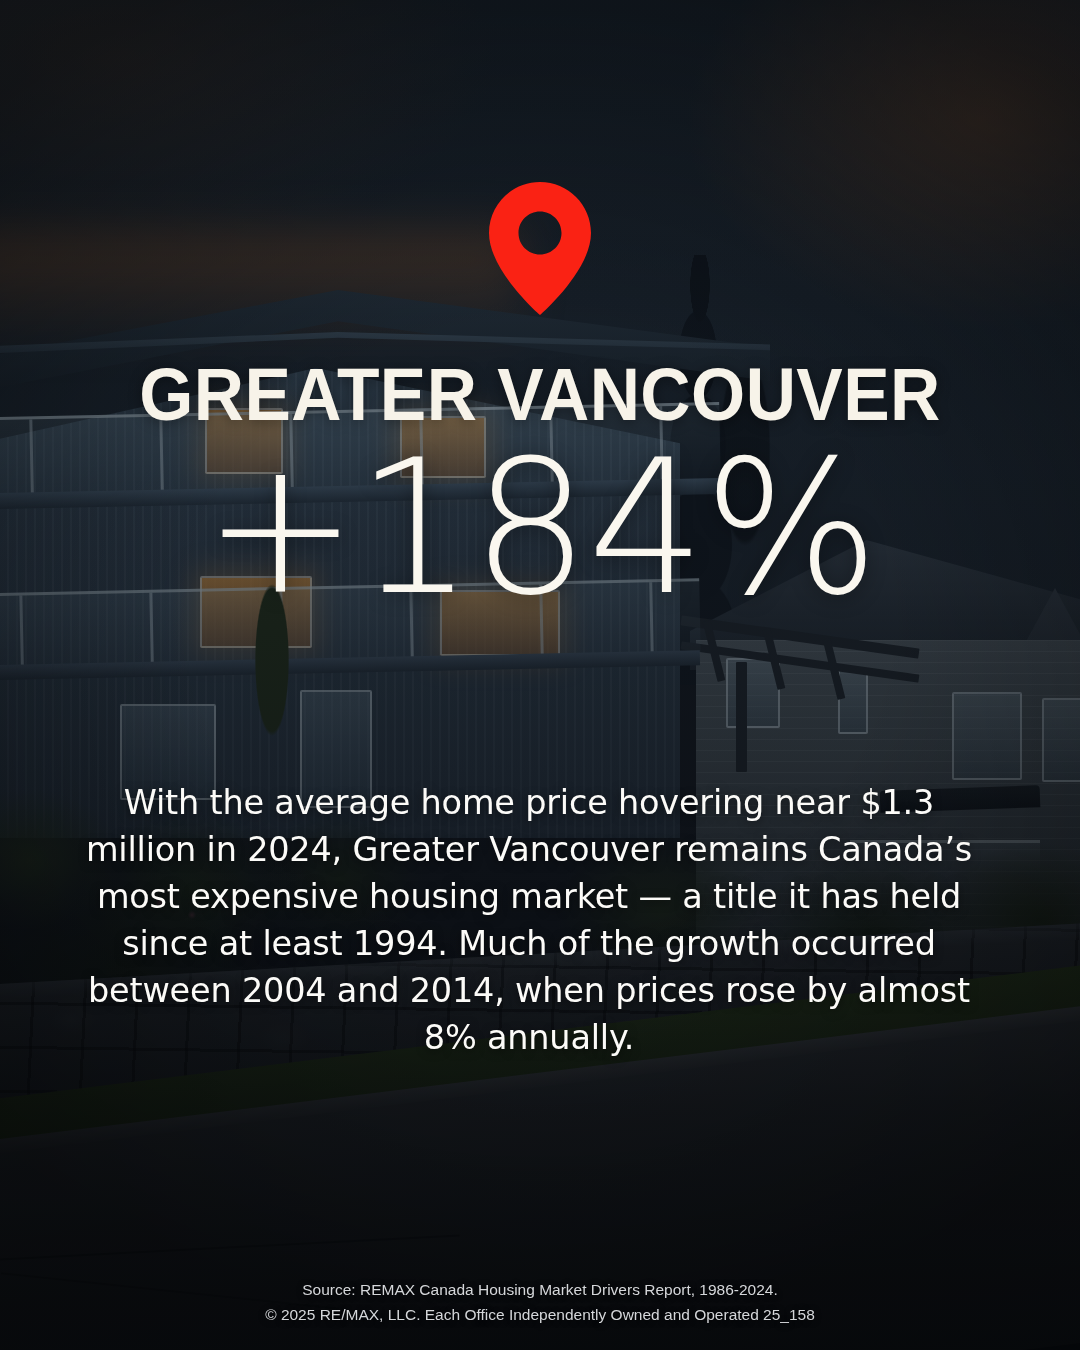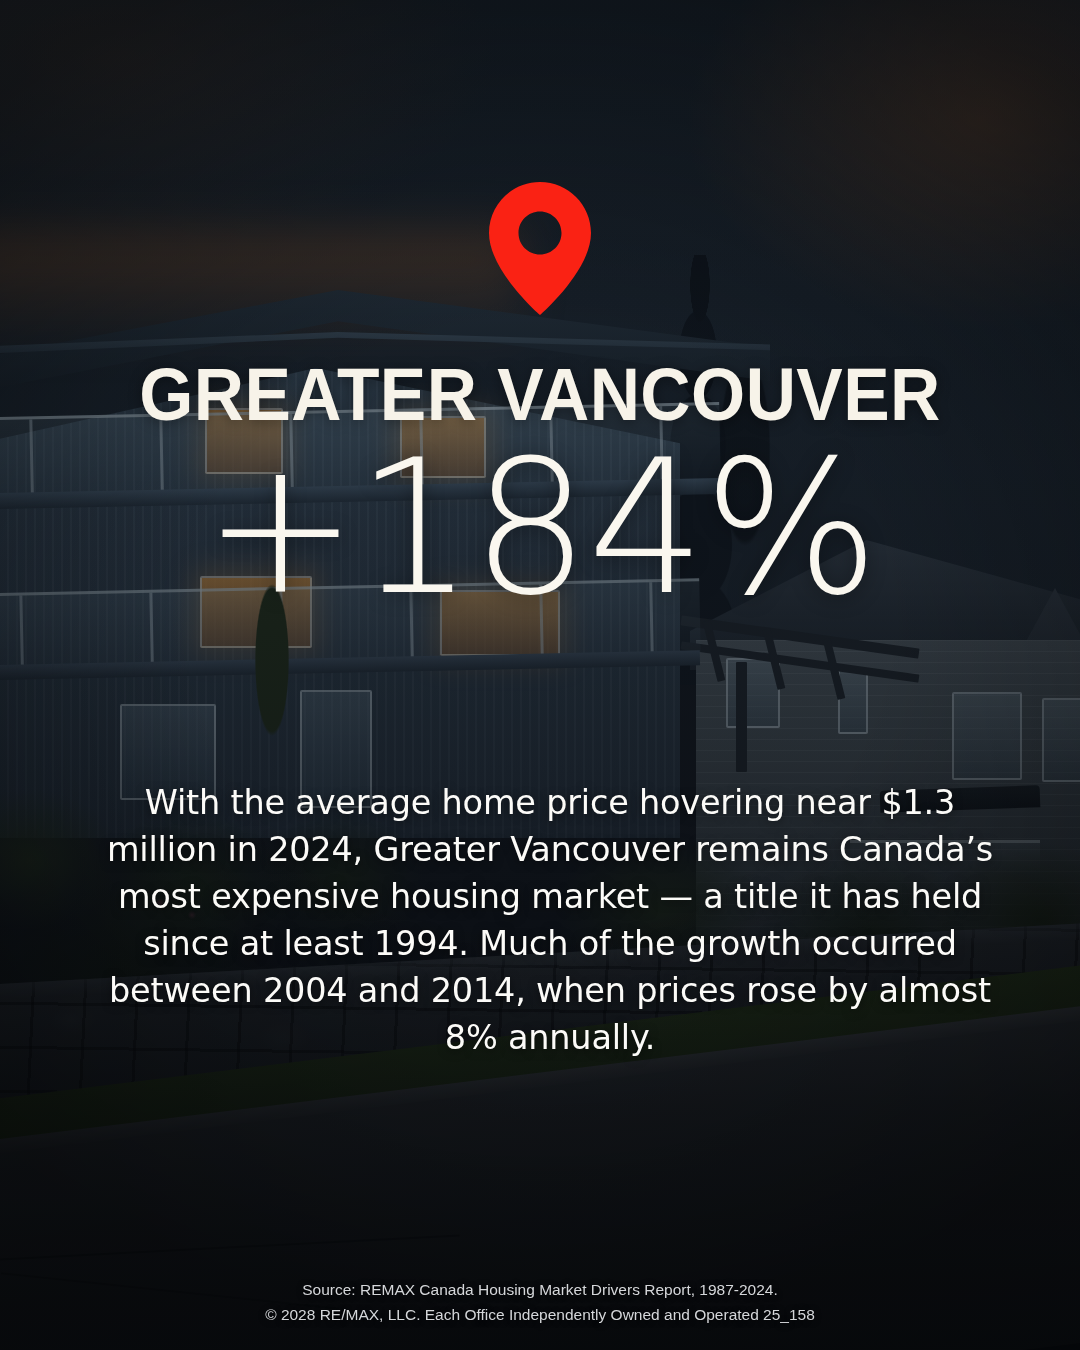--- a/index.html
+++ b/index.html
@@ -265,21 +265,21 @@
     font-size:185px;
     font-weight:300;
     letter-spacing:-2px;
     line-height:1;
     color:#FAF7EF;
     font-family:"DejaVu Sans", sans-serif;
     text-shadow:0 3px 20px rgba(0,0,0,.40);
   }
 
   .body-copy{
-    position:absolute;left:105px;width:890px;top:745px;
+    position:absolute;left:84px;width:890px;top:745px;
     text-align:center;
     font-size:33.5px;
     line-height:47px;
     font-weight:400;
     color:#FCFBF8;
     font-family:"DejaVu Sans", sans-serif;
     text-shadow:0 2px 10px rgba(0,0,0,.55);
     letter-spacing:-.2px;
   }
 
@@ -395,18 +395,18 @@
       </svg>
     </div>
 
     <div class="headline">GREATER VANCOUVER</div>
 
     <div class="bignum">+184%</div>
 
     <p class="body-copy">With the average home price hovering near $1.3 million in 2024, Greater Vancouver remains Canada’s most expensive housing market — a title it has held since at least 1994. Much of the growth occurred between 2004 and 2014, when prices rose by almost 8% annually.</p>
 
     <div class="footer">
-      <div>Source: REMAX Canada Housing Market Drivers Report, 1987-2024.</div>
-      <div>© 2028 RE/MAX, LLC. Each Office Independently Owned and Operated 25_158</div>
+      <div>Source: REMAX Canada Housing Market Drivers Report, 1986-2024.</div>
+      <div>© 2025 RE/MAX, LLC. Each Office Independently Owned and Operated 25_158</div>
     </div>
 
   </div>
 </div>
 
 </body></html>

